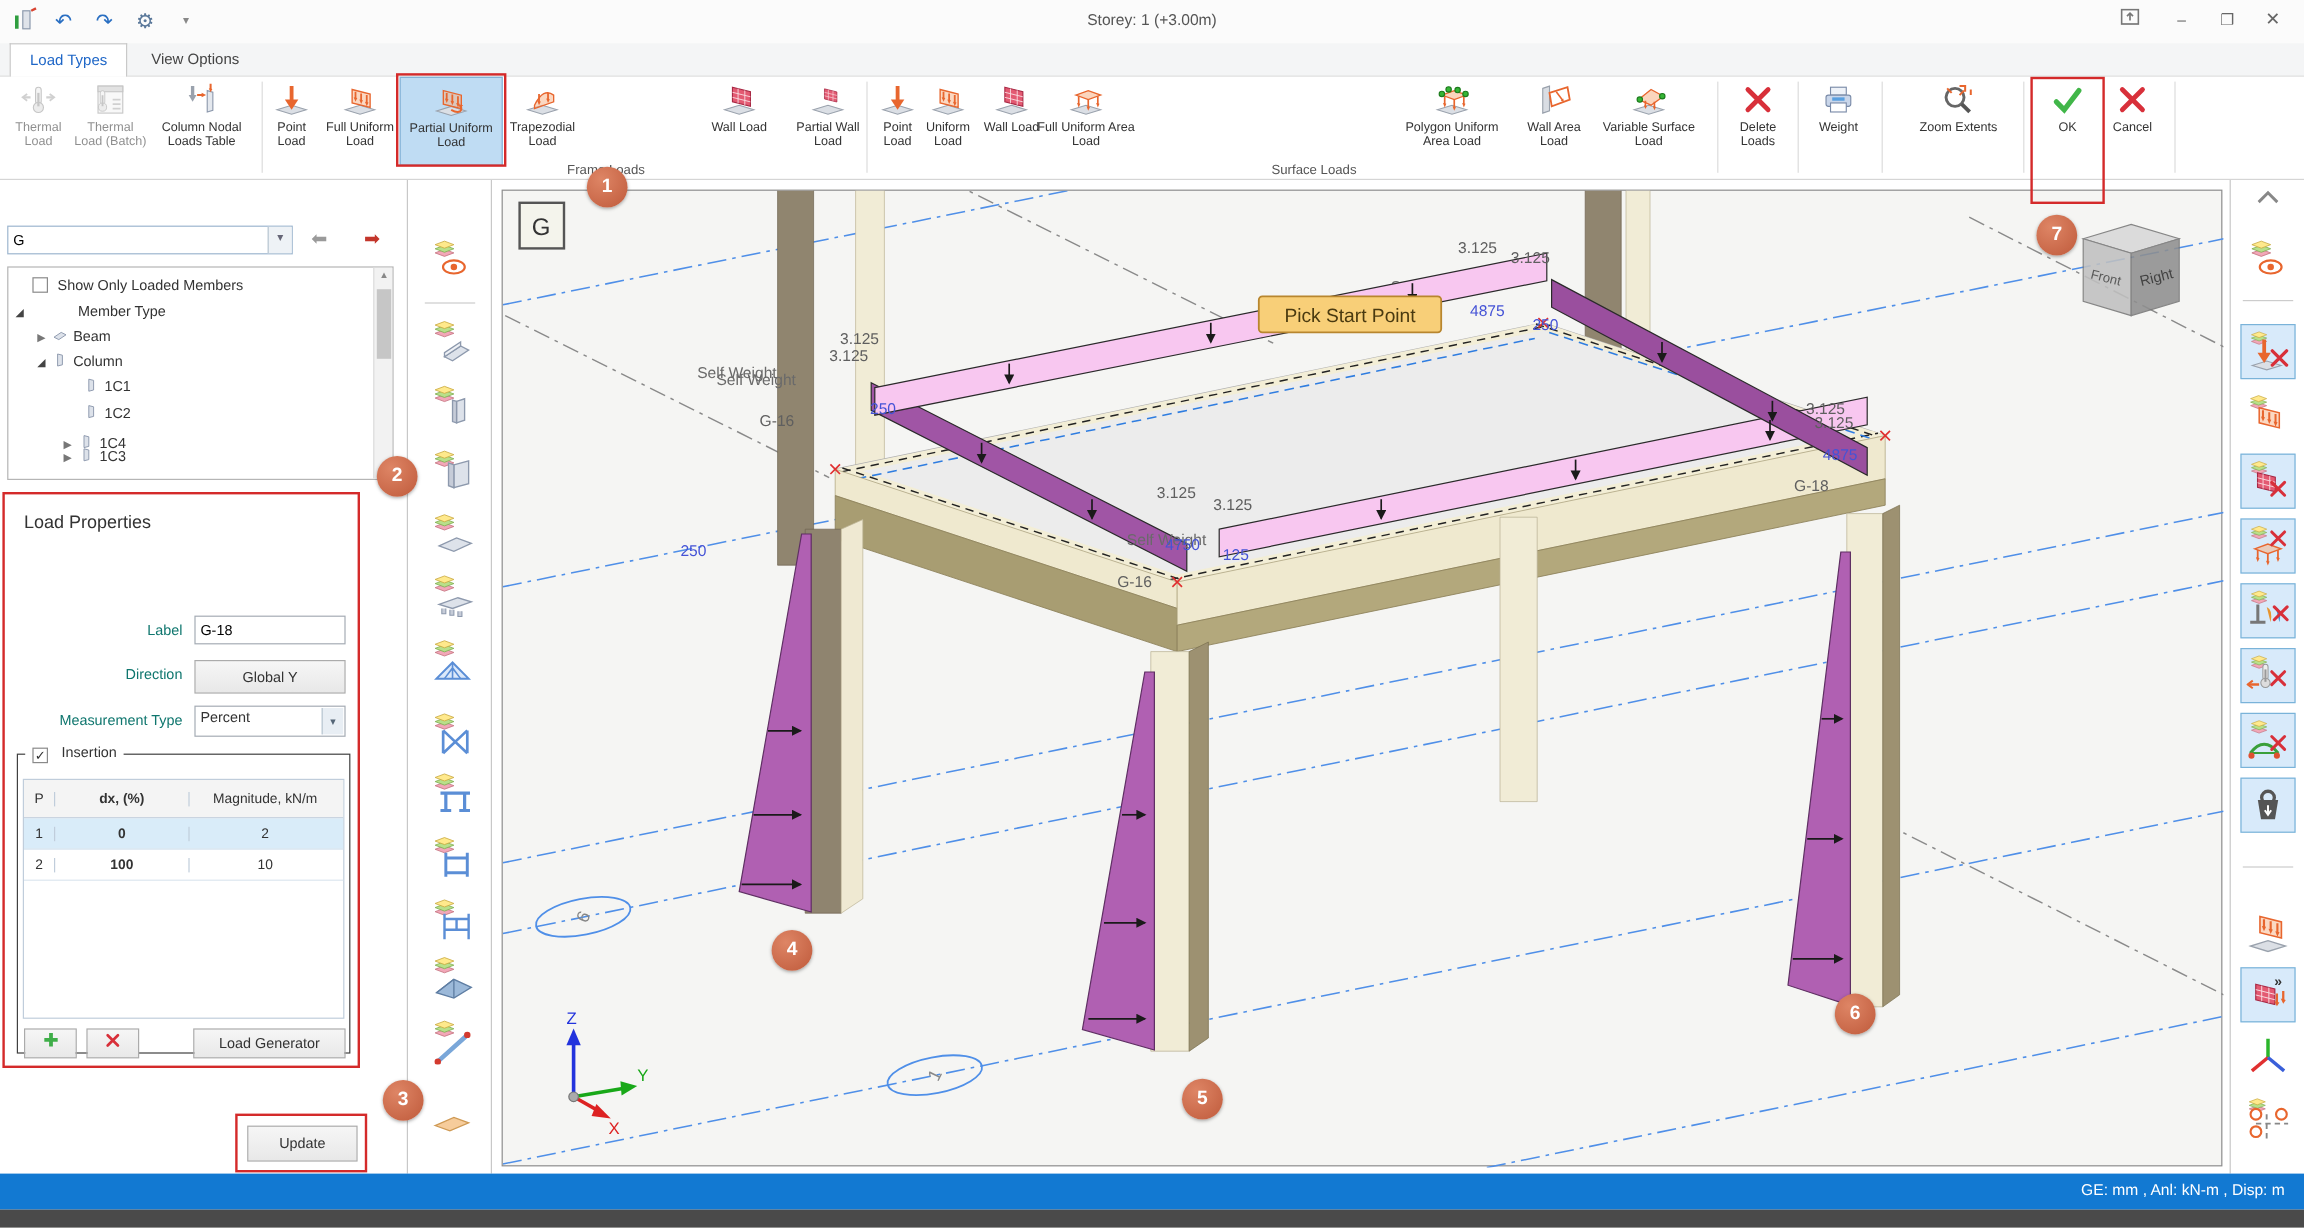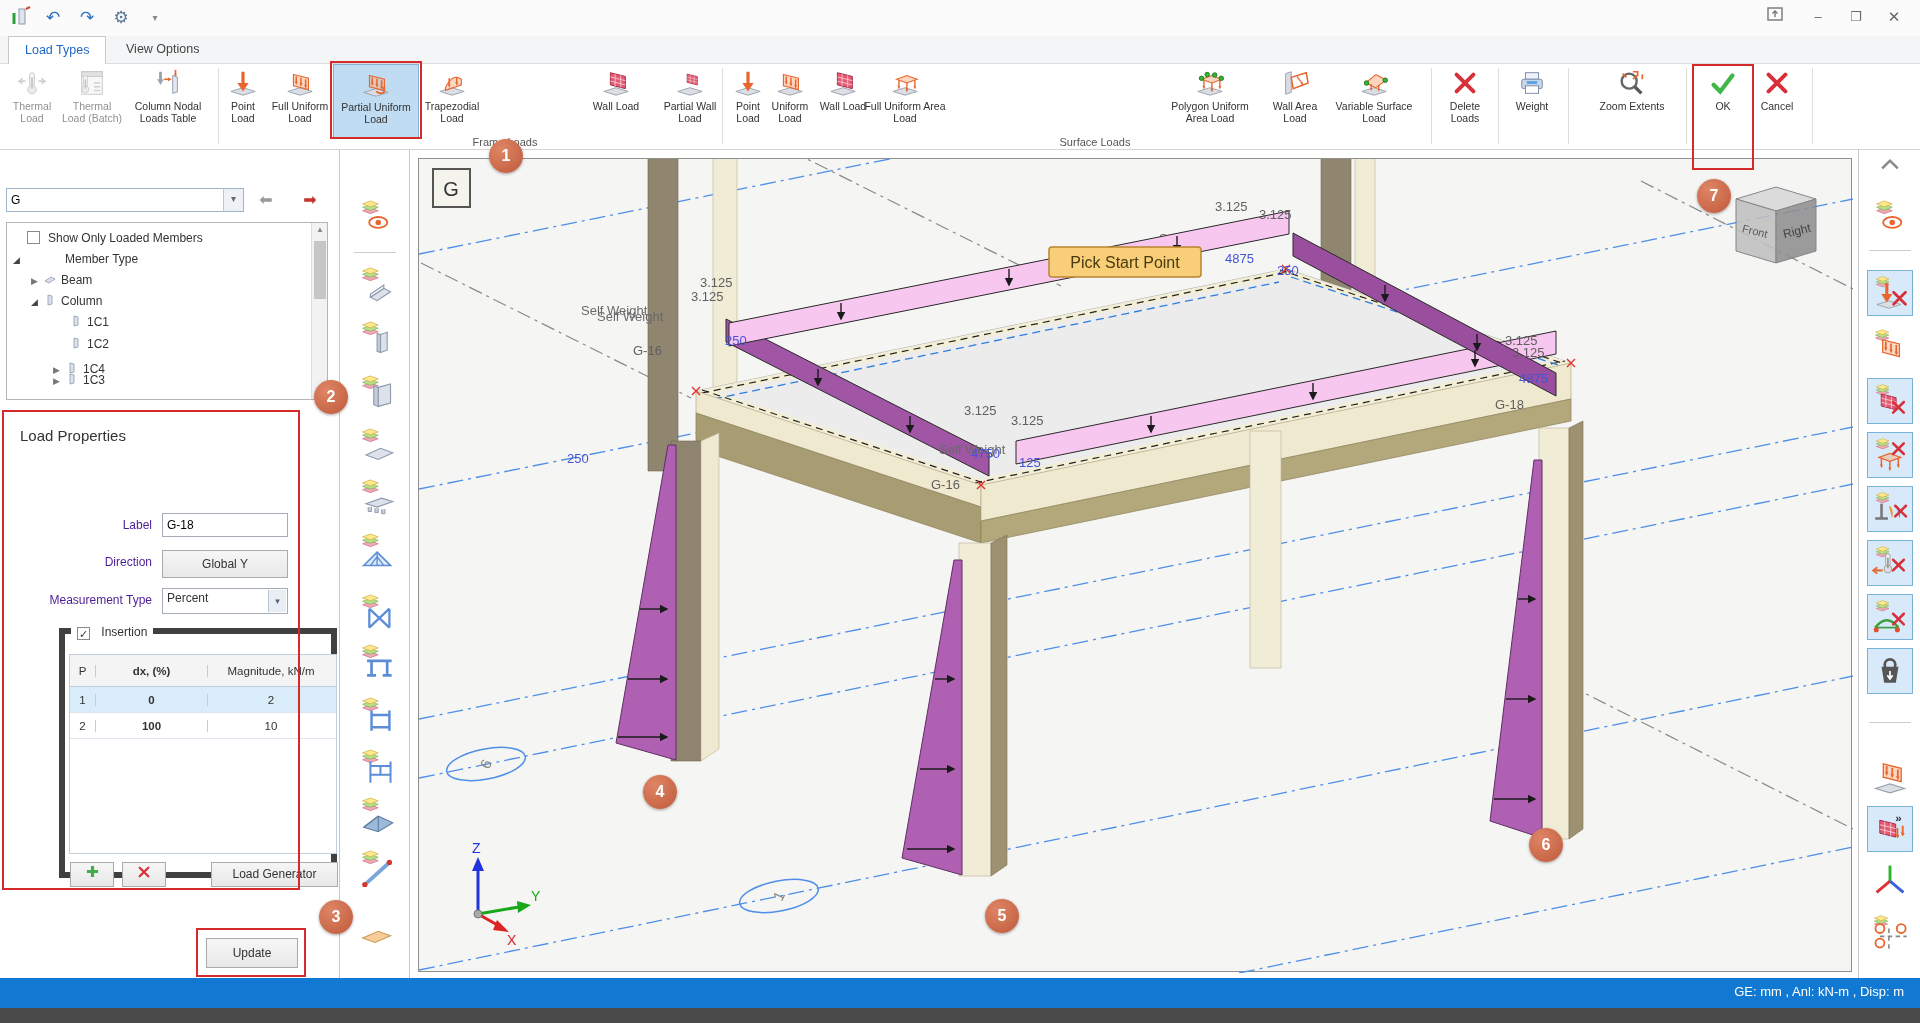--- a/index.html
+++ b/index.html
@@ -53,28 +53,28 @@
     vertical-align:-2px; margin-right:8px; text-align:center; line-height:12px; font-size:11px; }
   .exp { display:inline-block; width:12px; color:#777; font-size:9px; }
   .exp.open { color:#444; }
   .ticon { display:inline-block; width:14px; height:14px; vertical-align:-2px; margin-right:4px; }
   #treescroll { position:absolute; right:0; top:0; width:16px; height:176px; background:#f2f2f2; border-left:1px solid #ddd; }
   #treescroll .arr { position:absolute; left:0; width:16px; height:14px; text-align:center; font-size:8px; color:#888; line-height:14px; }
   #treescroll .thumb { position:absolute; left:2px; top:18px; width:12px; height:58px; background:#c6c6c6; }
 
   #props { position:absolute; left:2px; top:260px; width:298px; height:480px; }
   #props h3 { position:absolute; left:18px; top:17px; font-size:15px; font-weight:normal; color:#333; }
-  .cap { position:absolute; font-size:12px; color:#4c1d95; text-align:right; }
+  .cap { position:absolute; font-size:12px; color:#0f766e; text-align:right; }
   .field { position:absolute; border:1px solid #a5acb5; background:#fff; font-size:12px; padding:2px 4px; }
   .btn { position:absolute; border:1px solid #ababab; background:linear-gradient(#f6f6f6,#e8e8e8);
     font-size:12px; text-align:center; }
   #ddwrap { position:absolute; }
   #ddwrap .dd { position:absolute; right:1px; top:1px; width:18px; bottom:1px; background:#e8eef4;
     border-left:1px solid #b9c6d2; text-align:center; color:#567; font-size:9px; line-height:22px; }
-  #groupbox { position:absolute; left:12px; top:218px; width:278px; height:250px; border:6px solid #404040;margin-left:45px; }
+  #groupbox { position:absolute; left:12px; top:218px; width:278px; height:250px; border:1px solid #404040; }
   #grouplegend { position:absolute; left:6px; top:-9px; background:#fff; padding:0 6px; font-size:12px; }
   #instable { position:absolute; left:4px; top:20px; width:268px; height:200px; border:1px solid #c0cddb;
     font-size:11.5px; background:#fff; }
   #instable .hrow { display:flex; height:32px; background:#f4f4f4; border-bottom:1px solid #c0cddb; align-items:center; }
   #instable .drow { display:flex; height:26px; border-bottom:1px solid #dde6ef; align-items:center; }
   #instable .drow.selrow { background:#d9ecf9; }
   .c0 { width:26px; text-align:center; border-right:1px solid #c0cddb; }
   .c1 { width:112px; text-align:center; border-right:1px solid #c0cddb;font-weight:bold; }
   .c2 { width:126px; text-align:center; }
 
@@ -184,20 +184,21 @@
     <svg width="22" height="22" viewBox="0 0 22 22">
         <path d="M4 19 V8" stroke="#2f9e3f" stroke-width="3"></path>
         <rect x="9" y="4" width="6" height="15" fill="#dfe3ea" stroke="#8d99ad"></rect>
         <path d="M16 4 l4 -2" stroke="#d84330" stroke-width="2"></path>
       </svg>
   </span>
   <span class="qicon" style="left:40px">↶</span>
   <span class="qicon" style="left:74px">↷</span>
   <span class="qicon" style="left:108px;color:#5a789a">⚙</span>
   <span class="qicon" style="left:142px;color:#888;font-size:10px">▾</span>
+  <div id="win-title">Storey: 1 (+3.00m)</div>
   <span class="winbtn" style="left:1762px">
     <svg width="16" height="14" viewBox="0 0 16 14">
         <rect x="1" y="1" width="14" height="12" fill="none" stroke="#777" stroke-width="1.4"></rect>
         <path d="M8 10 V4 M5.5 6.5 L8 4 L10.5 6.5" stroke="#777" stroke-width="1.4" fill="none"></path>
       </svg>
   </span>
   <span class="winbtn" style="left:1805px">–</span>
   <span class="winbtn" style="left:1843px">❐</span>
   <span class="winbtn" style="left:1881px;font-size:15px">✕</span>
 </div>

